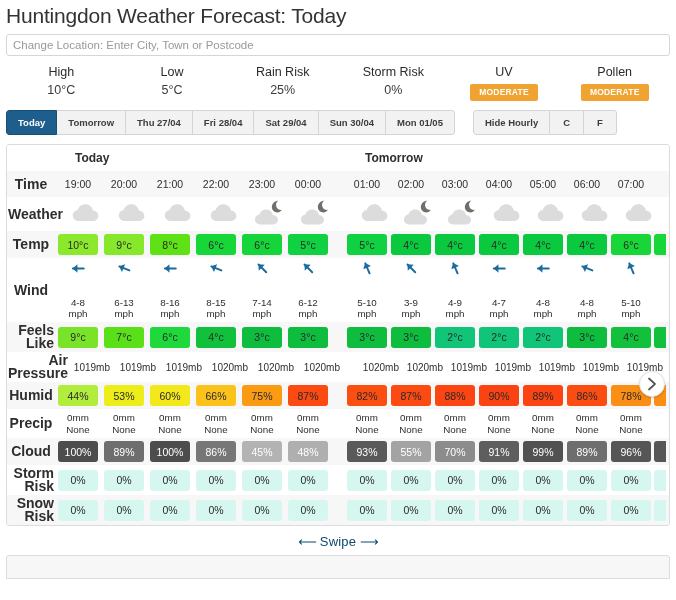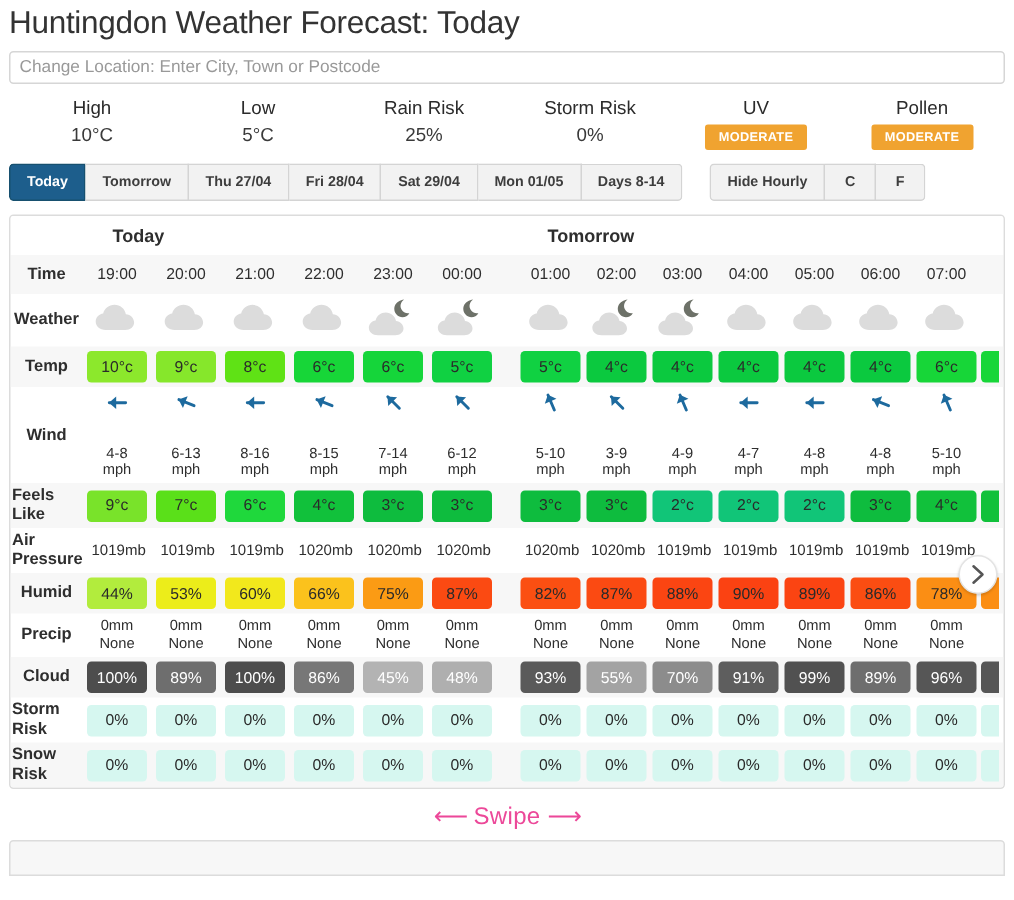--- a/index.html
+++ b/index.html
@@ -114,22 +114,22 @@
     align-items: stretch;
     min-height: 26px;
   }
   .row.zebra { background: #f7f7f7; }
   .row.dayhdr { background: #fff; }
   .rowlabel {
     flex: 0 0 48px;
     display: flex;
     align-items: center;
     justify-content: center;
-    text-align: left;
-    font-size: 11px;
+    text-align: right;
+    font-size: 14px;
     font-weight: bold;
     color: #2e2e2e;
     line-height: 13px;
     padding: 2px 1px;
   }
   .daygrp {
     display: flex;
     align-items: stretch;
   }
   .daygrp.g1 { flex: 0 0 276px; }
@@ -185,22 +185,22 @@
     background: #ffffff;
     border: 1px solid #e3e3e3;
     display: flex; align-items: center; justify-content: center;
     box-shadow: 0 1px 2px rgba(0,0,0,.18);
     cursor: pointer;
     z-index: 5;
   }
 
   .swipe {
     text-align: center;
-    font-size: 16px;
-    color: #ec4899;
+    font-size: 13px;
+    color: #0c4a6e;
     padding: 8px 0 6px 0;
     letter-spacing: .2px;
   }
   .swipe .ar { letter-spacing: -1px; }
 
   .bottom-panel {
     margin: 0 6px;
     border: 1px solid #dcdcdc;
     border-radius: 3px 3px 0 0;
     background: #f7f7f7;
@@ -247,22 +247,22 @@
   </div>
 </div>
 
 <div class="tabbar">
   <div class="tabgroup primary">
     <div class="tab active">Today</div>
     <div class="tab">Tomorrow</div>
     <div class="tab">Thu 27/04</div>
     <div class="tab">Fri 28/04</div>
     <div class="tab">Sat 29/04</div>
+    <div class="tab">Sun 30/04</div>
     <div class="tab">Mon 01/05</div>
-    <div class="tab">Days 8-14</div>
   </div>
   <div class="tabspacer"></div>
   <div class="tabgroup">
     <div class="tab">Hide Hourly</div>
     <div class="tab narrow">C</div>
     <div class="tab narrow">F</div>
   </div>
 </div>
 
 <div class="table-shell">

